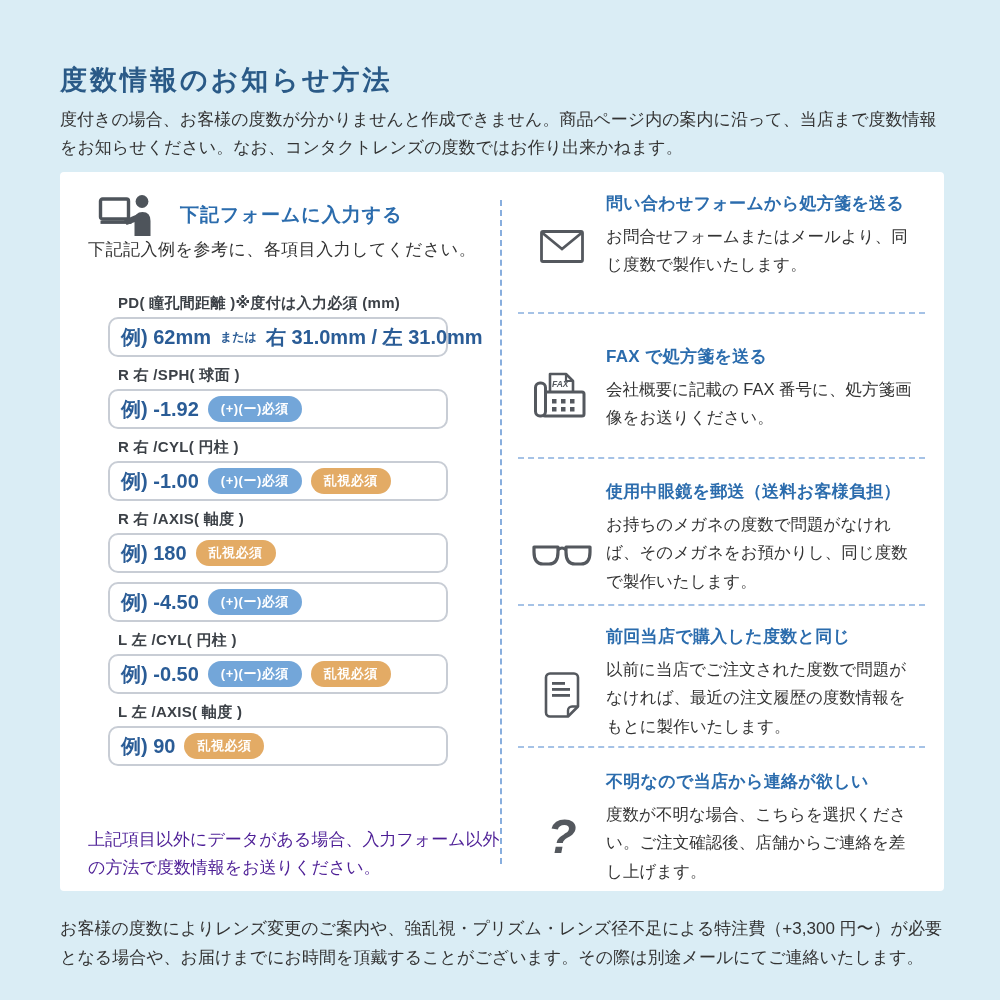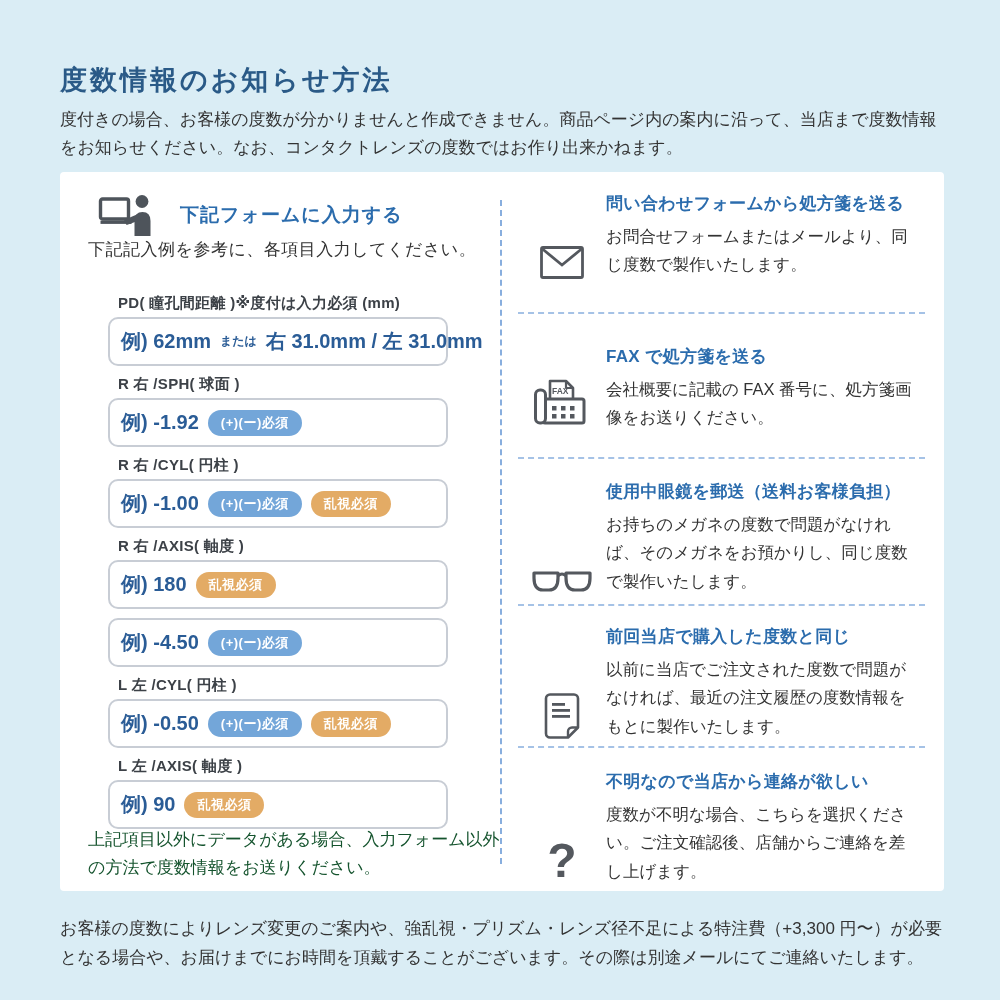--- a/index.html
+++ b/index.html
@@ -36,50 +36,50 @@
   .instruction {
     position:absolute; left:28px; top:66px; margin:0;
     font-size:17px; color:#333; letter-spacing:0.5px;
   }
   .form { position:absolute; left:48px; top:122px; width:340px; }
   .f-label {
     font-size:15px; line-height:18px; font-weight:bold; color:#3c4147;
     margin:0 0 5px 10px; letter-spacing:0.3px;
   }
   .f-box {
-    height:49px; border:2px solid #c8cdd5; border-radius:10px; background:#fff;
+    height:40px; border:2px solid #c8cdd5; border-radius:10px; background:#fff;
     display:flex; align-items:center; gap:9px; padding:0 11px; margin-bottom:9px;
     white-space:nowrap;
   }
   .ex { font-size:20px; font-weight:bold; color:#2a5c96; }
   .ex-small { font-size:12px; font-weight:bold; color:#2a5c96; }
   .badge {
     font-size:13px; font-weight:bold; color:#fff; line-height:1;
     border-radius:999px; padding:6px 13px 7px; letter-spacing:0.5px; white-space:nowrap;
   }
   .badge.blue { background:#73a6d9; }
   .badge.orange { background:#e3ab65; }
   .note {
     position:absolute; left:28px; top:654px; width:414px; margin:0;
-    font-size:17px; line-height:1.62; color:#14532d;
+    font-size:17px; line-height:1.62; color:#4c1d95;
   }
 
   
   .v-divider {
     position:absolute; left:440px; top:28px; height:664px; width:0;
     border-left:2px dashed #88aede;
   }
   .h-divider {
     position:absolute; left:458px; width:407px; height:0;
     border-top:2px dashed #a5c2e6;
   }
 
   
   .method { position:absolute; left:458px; width:410px; display:flex; }
-  .m-icon { flex:0 0 88px; display:flex; justify-content:center; align-items:flex-end; }
+  .m-icon { flex:0 0 88px; display:flex; justify-content:center; align-items:center;font-style:italic; }
   .m-text { width:306px; }
   .m-title { font-size:17px; font-weight:bold; color:#2b6cad; margin:0 0 7px 0; letter-spacing:0.3px; }
   .m-body { font-size:16.5px; line-height:1.72; color:#333; margin:0; }
   .qmark { font-size:48px; font-weight:bold; color:#54585e; line-height:1; }
 
   .footer {
     position:absolute; left:60px; top:901px; width:888px; margin:0;
     font-size:17px; line-height:1.68; color:#333;
   }
 

